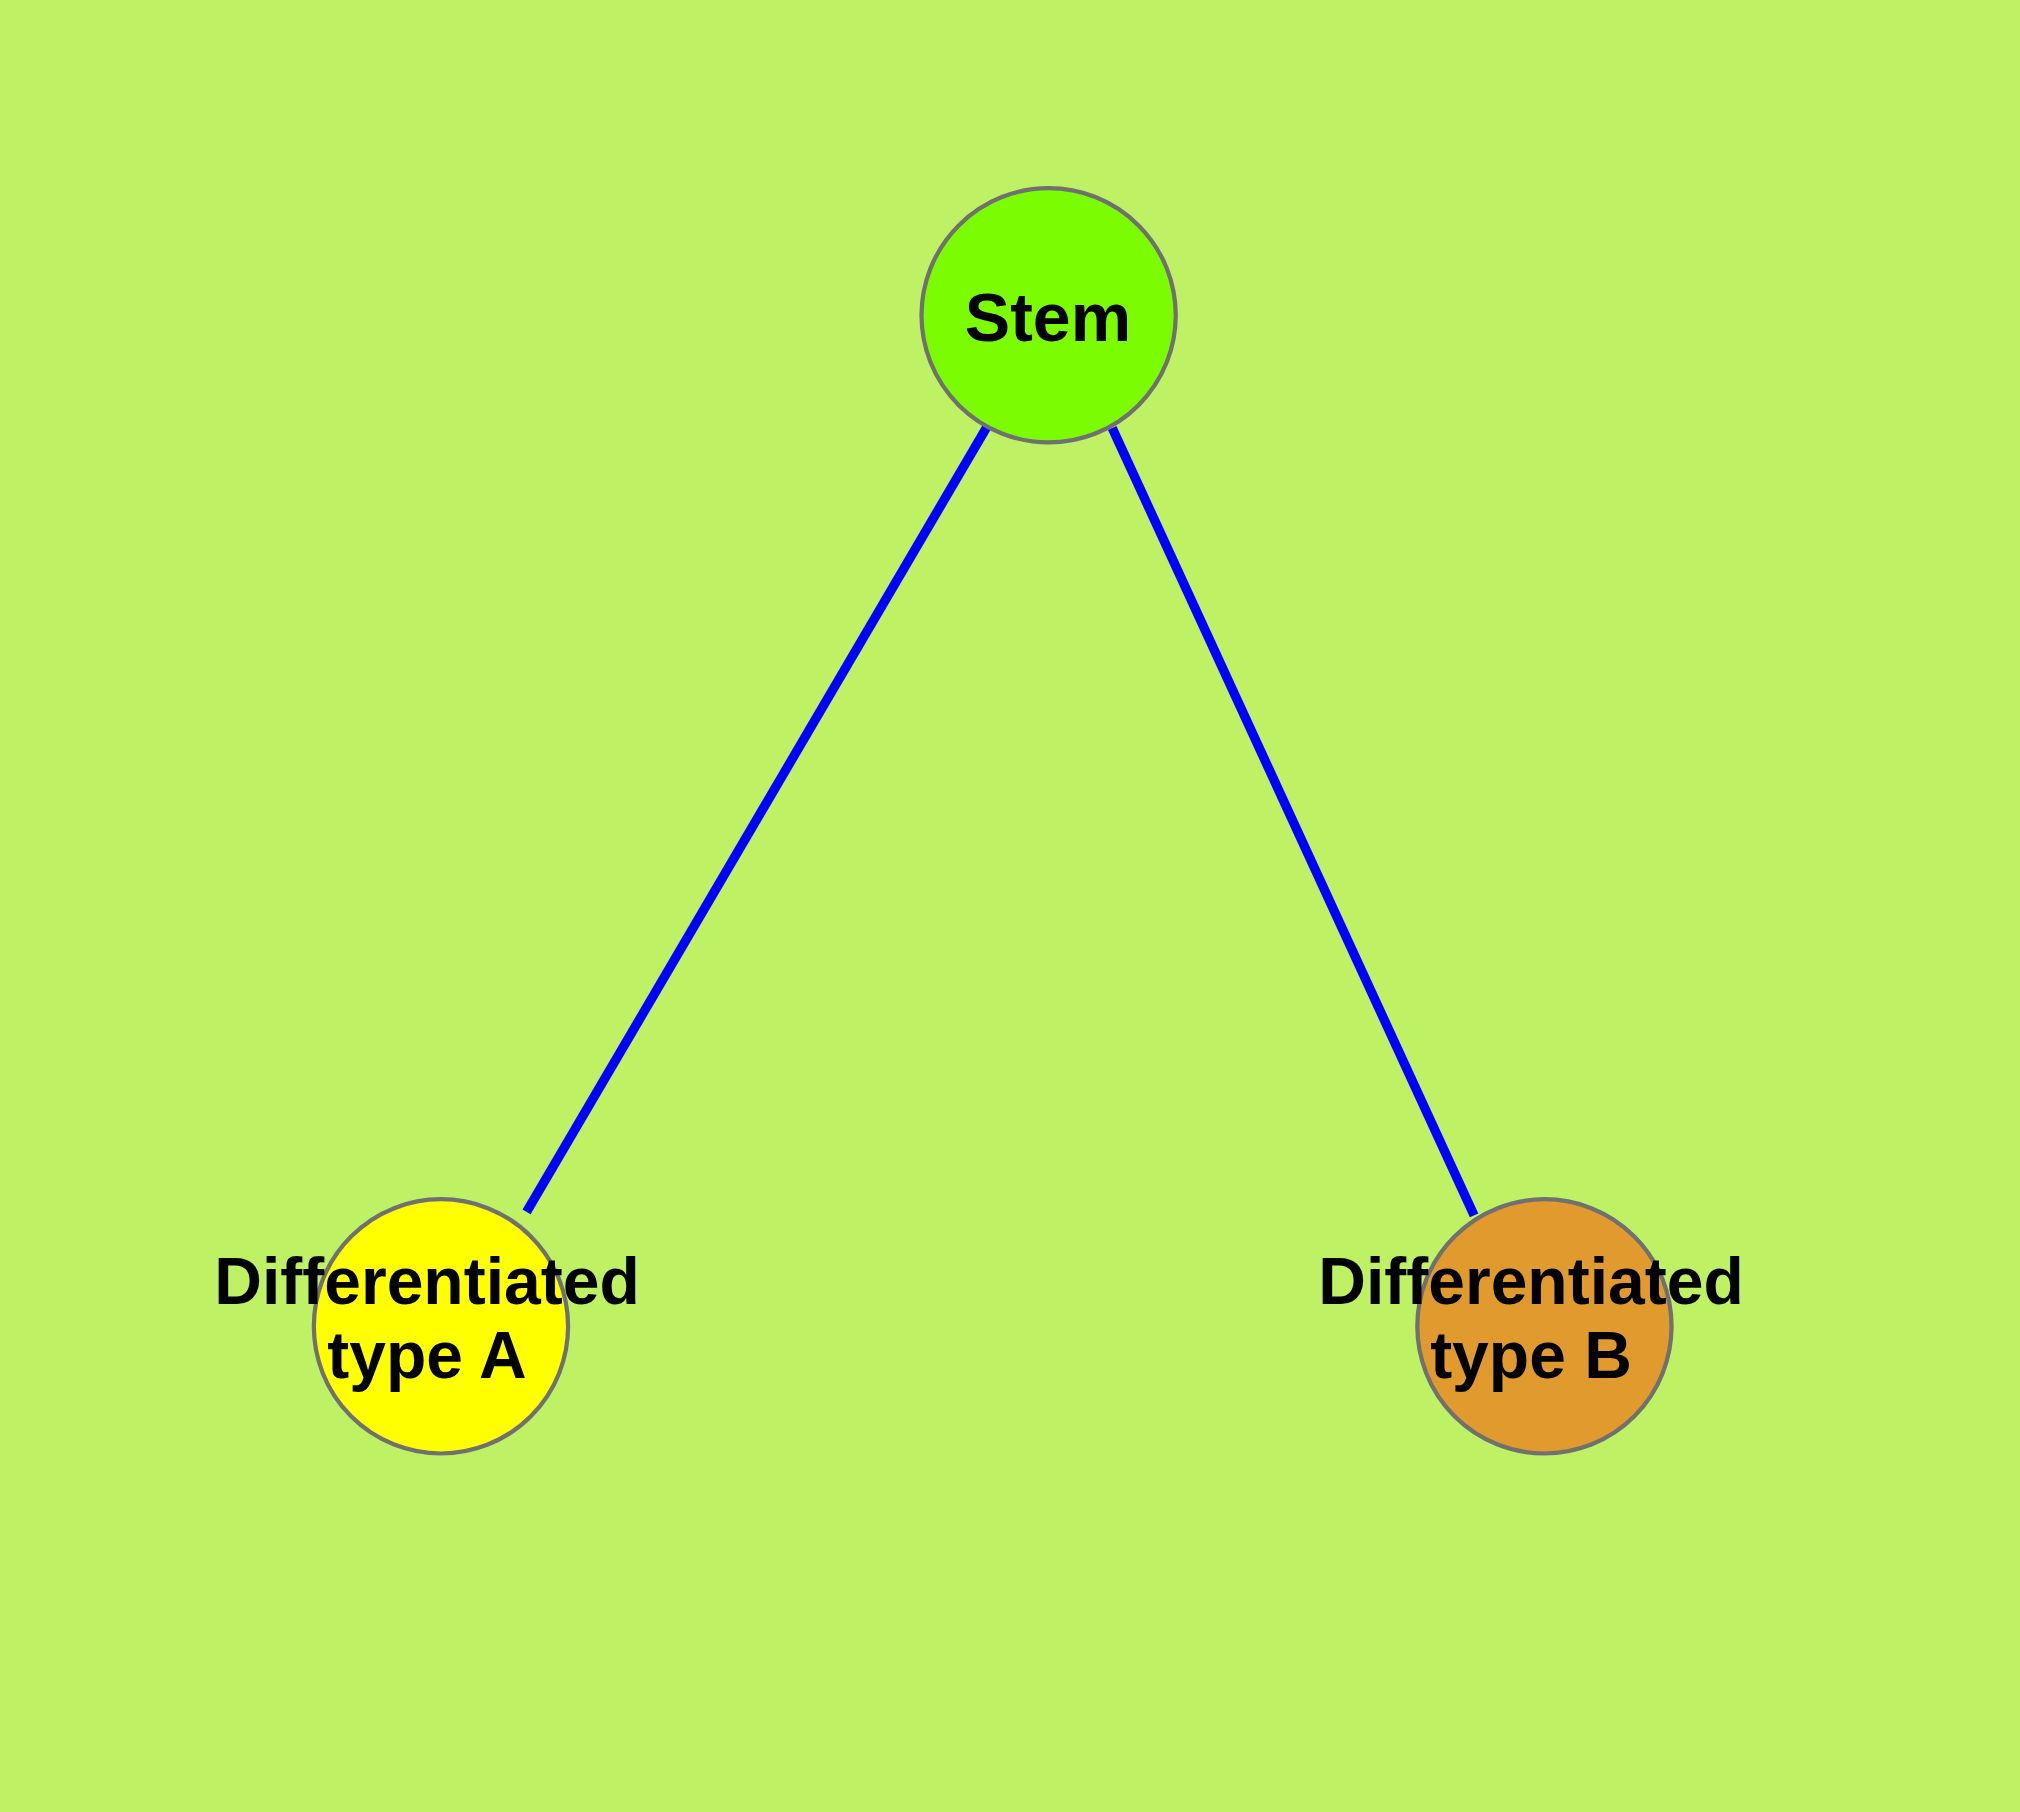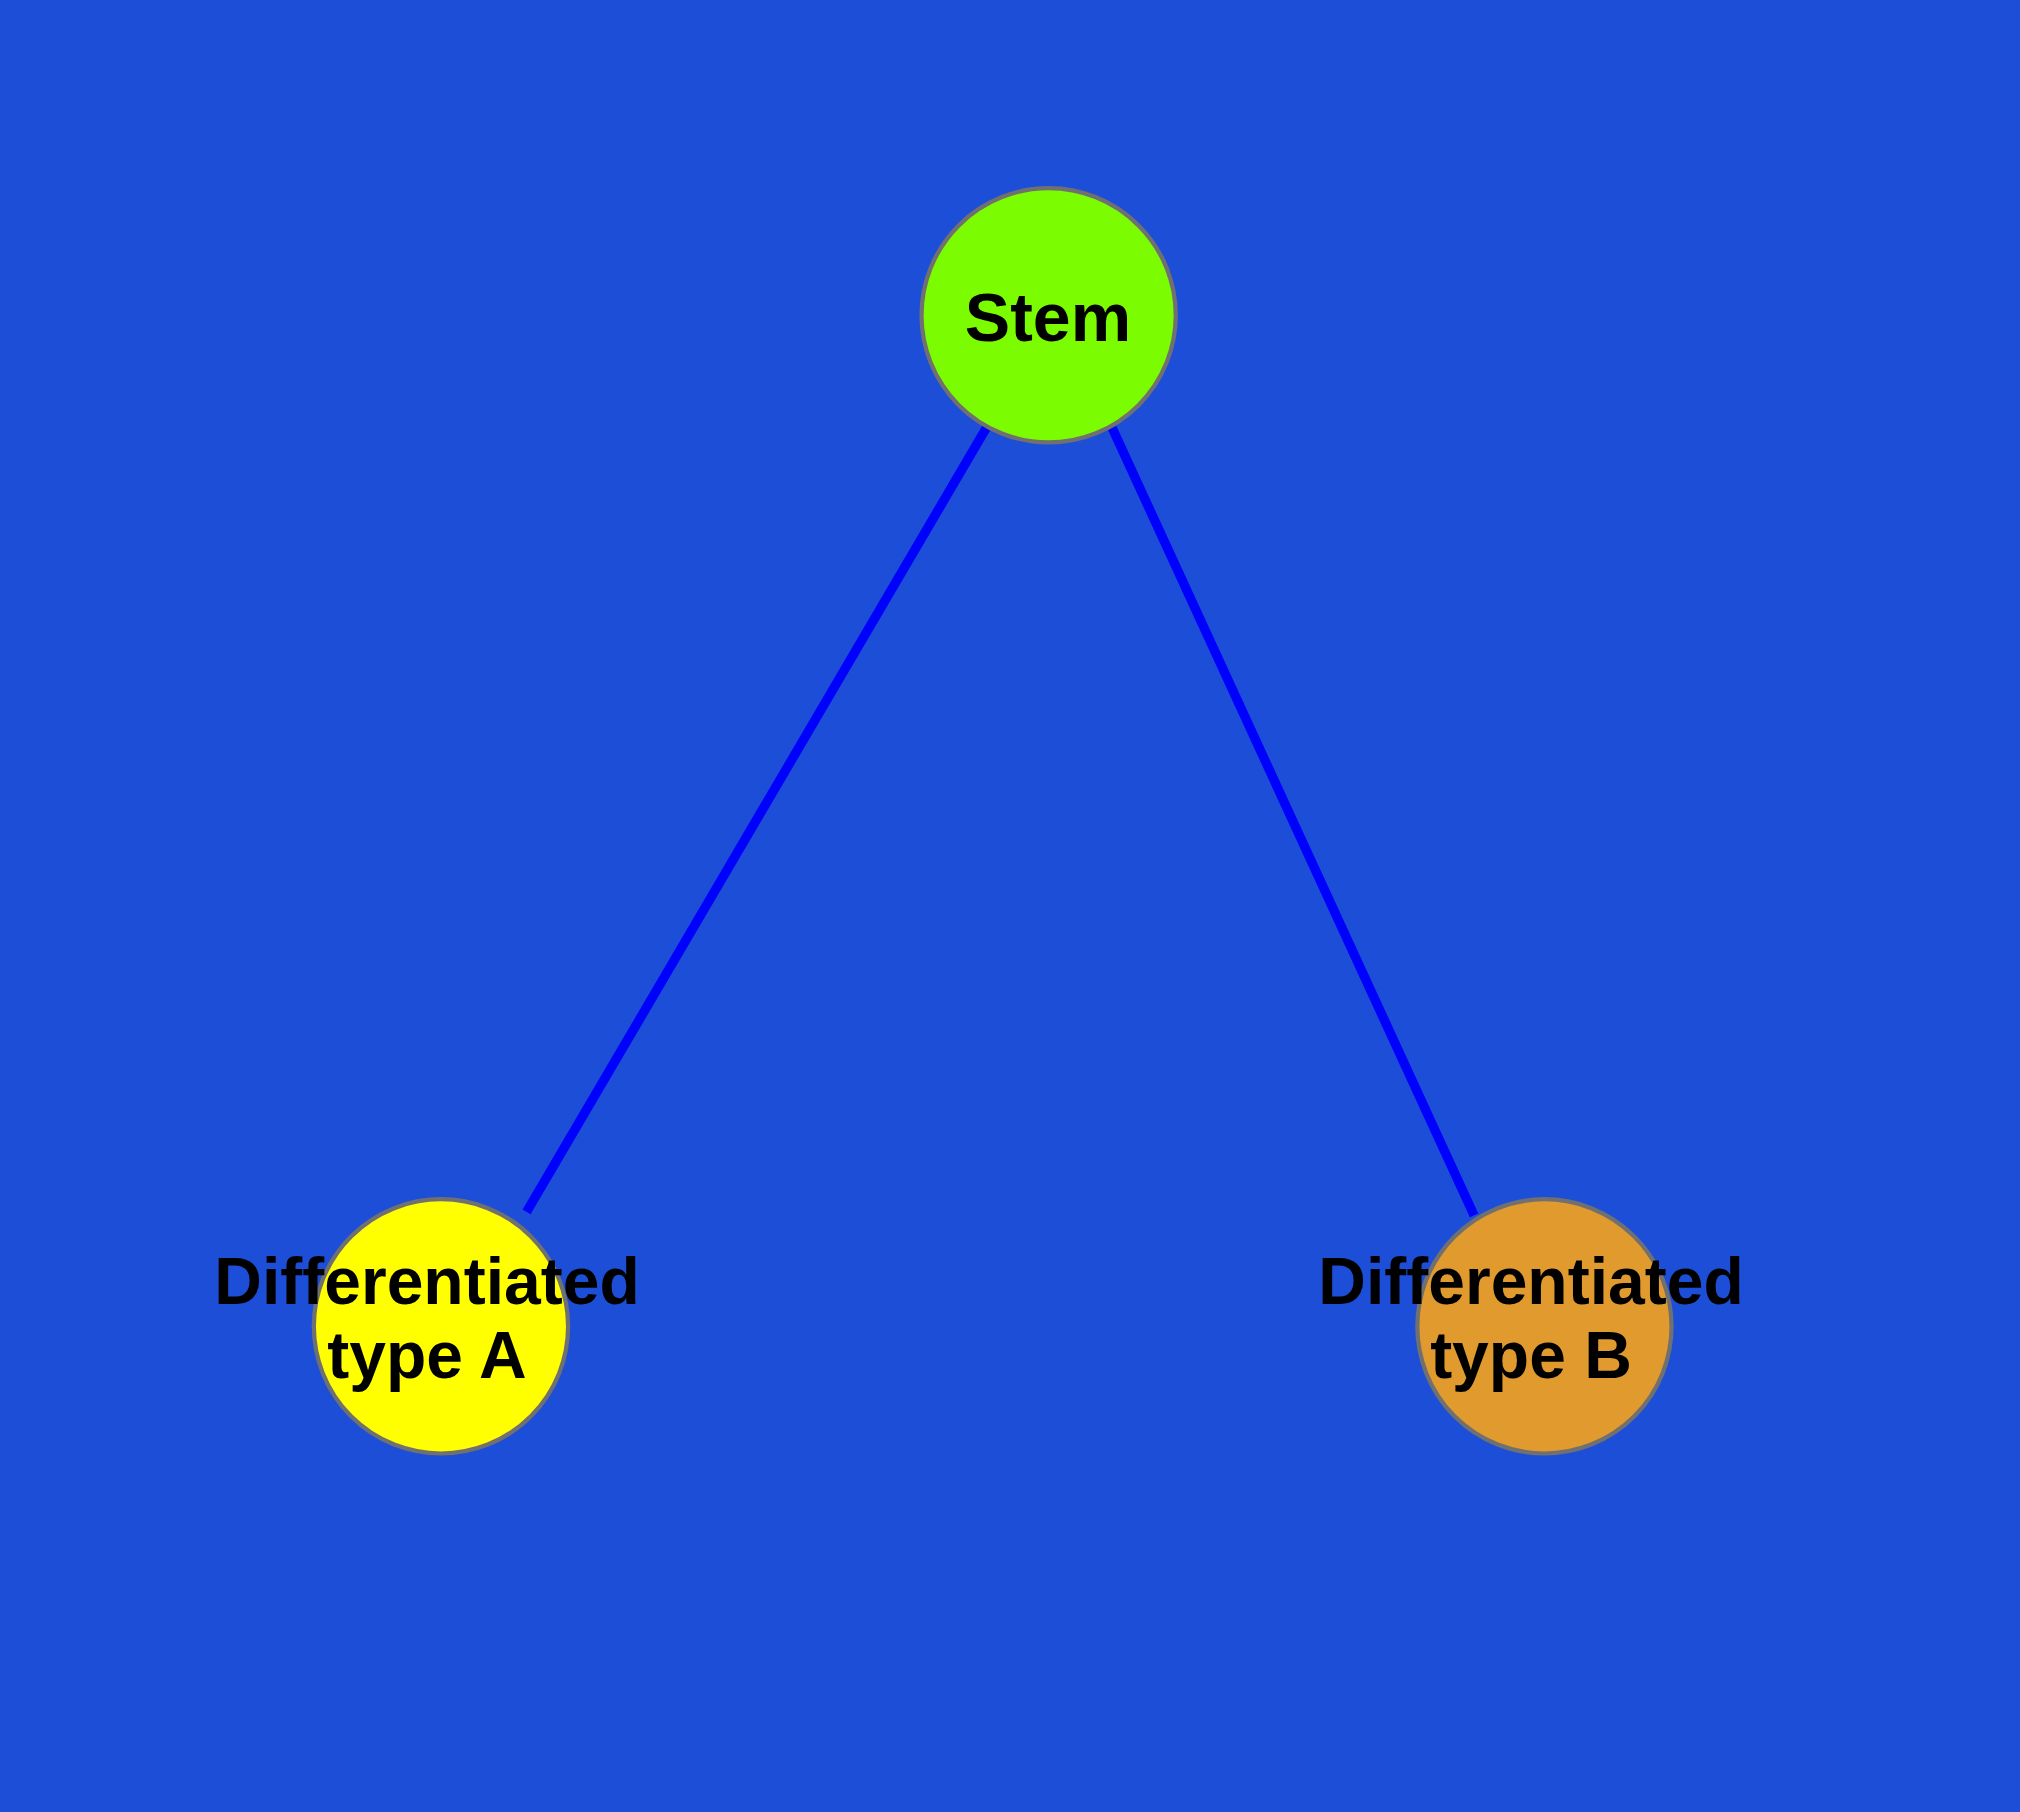--- a/index.html
+++ b/index.html
@@ -39,21 +39,21 @@
   .node-label.stem {
     font-size: 68px;
   }
   .node-label.leaf {
     font-size: 66px;
   }
 </style>
 </head>
 <body style="width: 2021px; height: 1812px;">
 
-<div id="graph-canvas" style="width: 2021px; height: 1812px; background: #1d4ed8;">
+<div id="graph-canvas" style="width: 2021px; height: 1812px; background: #bef264;">
 
   <svg id="graph-svg" viewBox="0 0 2384 2138" style="width: 2021px; height: 1812px;">
     <g>
       <line x1="1164" y1="504" x2="621" y2="1430" stroke="#0000ff" stroke-width="11" stroke-linecap="butt"></line>
       <line x1="1312" y1="505" x2="1739" y2="1434" stroke="#0000ff" stroke-width="11" stroke-linecap="butt"></line>
     </g>
     <g>
       <circle cx="1237" cy="372" r="150" fill="#7cfc00" stroke="#707070" stroke-width="5"></circle>
       <circle cx="520" cy="1565" r="150" fill="#ffff00" stroke="#707070" stroke-width="5"></circle>
       <circle cx="1822" cy="1565" r="150" fill="#e09a2e" stroke="#707070" stroke-width="5"></circle>

